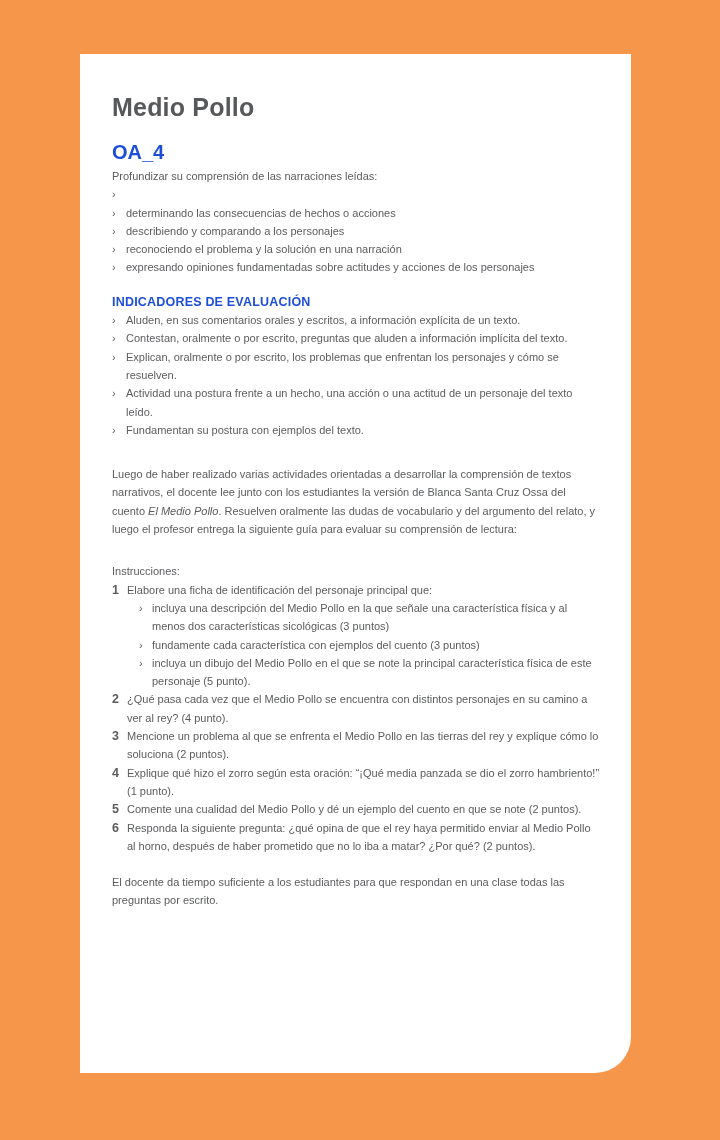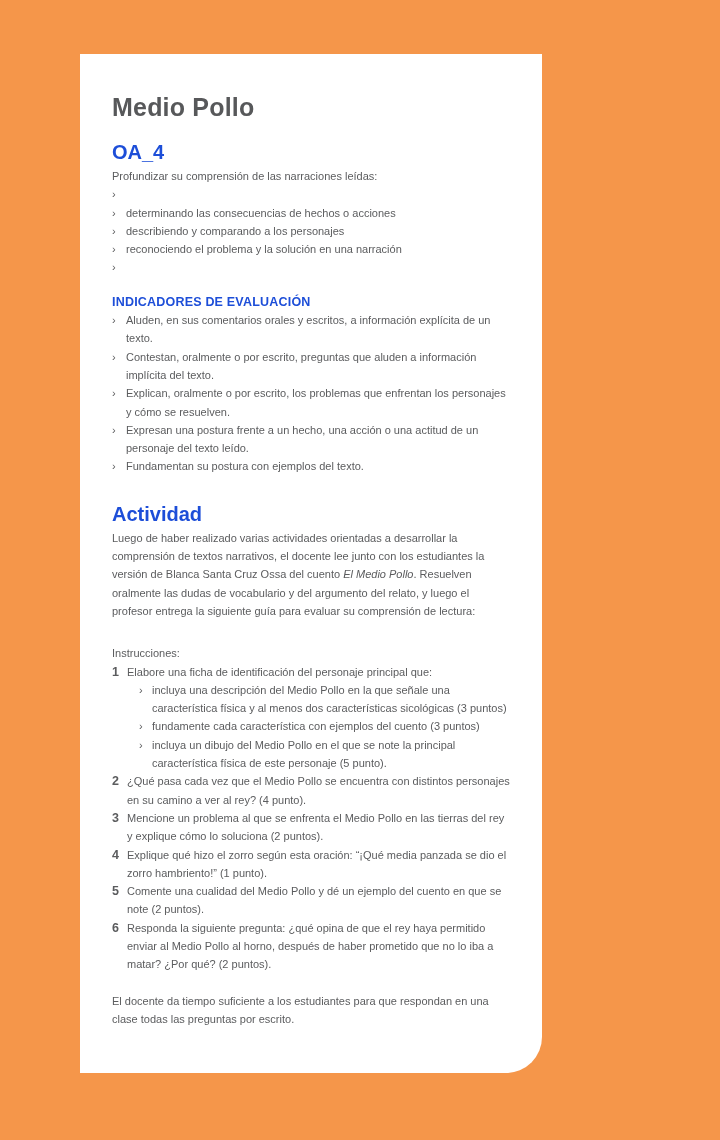--- a/index.html
+++ b/index.html
@@ -7,21 +7,21 @@
   body {
     width: 720px; height: 1140px;
     background: #F5964A;
     font-family: "Liberation Sans", sans-serif;
     position: relative;
     overflow: hidden;
   }
   .card {
     position: absolute;
     left: 80px; top: 54px;
-    width: 462px; height: 1019px;
+    width: 551px; height: 1019px;
     background: #FFFFFF;
     border-bottom-right-radius: 36px;
   }
   .inner { padding: 38px 30px 0 32px; }
 
   h1.title {
     font-size: 25px; line-height: 30px;
     font-weight: 700; color: #57585A;
     margin: 0 0 18px 0; letter-spacing: 0.2px;
   }
@@ -79,20 +79,21 @@
           <li>
               <span class="cm">›</span>
               <span>describiendo y comparando a los personajes</span>
             </li>
           <li>
               <span class="cm">›</span>
               <span>reconociendo el problema y la solución en una narración</span>
             </li>
           <li>
               <span class="cm">›</span>
+              <span>expresando opiniones fundamentadas sobre actitudes y acciones de los personajes</span>
             </li>
         </ul>
       </section>
 
       <section>
         <h3 class="ind">INDICADORES DE EVALUACIÓN</h3>
         <ul class="chev t">
           <li>
               <span class="cm">›</span>
               <span>Aluden, en sus comentarios orales y escritos, a información explícita de un texto.</span>
@@ -100,31 +101,30 @@
           <li>
               <span class="cm">›</span>
               <span>Contestan, oralmente o por escrito, preguntas que aluden a información implícita del texto.</span>
             </li>
           <li>
               <span class="cm">›</span>
               <span>Explican, oralmente o por escrito, los problemas que enfrentan los personajes y cómo se resuelven.</span>
             </li>
           <li>
               <span class="cm">›</span>
-              <span>Expresan una postura frente a un hecho, una acción o una actitud de un personaje del texto leído.</span>
+              <span>Actividad una postura frente a un hecho, una acción o una actitud de un personaje del texto leído.</span>
             </li>
           <li>
               <span class="cm">›</span>
               <span>Fundamentan su postura con ejemplos del texto.</span>
             </li>
         </ul>
       </section>
 
       <section class="sec-activity">
-        <h2 class="h-orange">Actividad</h2>
         <p class="t"><span>Luego de haber realizado varias actividades orientadas a desarrollar la comprensión de textos narrativos, el docente lee junto con los estudiantes la versión de Blanca Santa Cruz Ossa del cuento </span><em>El Medio Pollo</em><span>. Resuelven oralmente las dudas de vocabulario y del argumento del relato, y luego el profesor entrega la siguiente guía para evaluar su comprensión de lectura:</span></p>
 
         <div class="instr">
           <p class="t">Instrucciones:</p>
 
           <div class="oli">
             <span class="num">1</span>
             <div class="obody">
               <p class="t">Elabore una ficha de identificación del personaje principal que:</p>
               <ul class="chev t sub">

